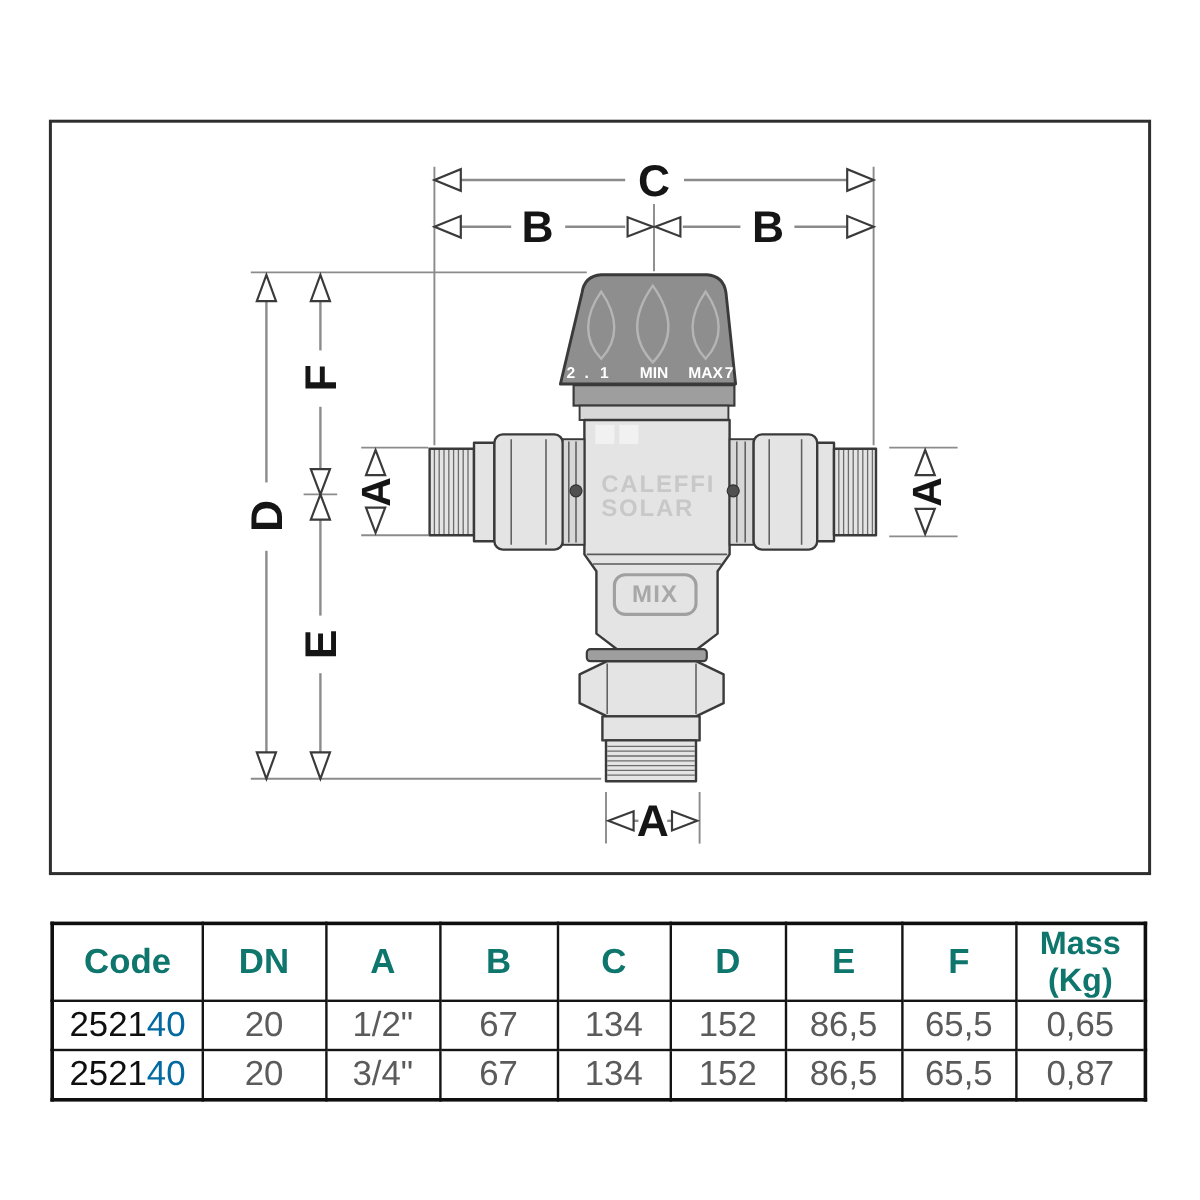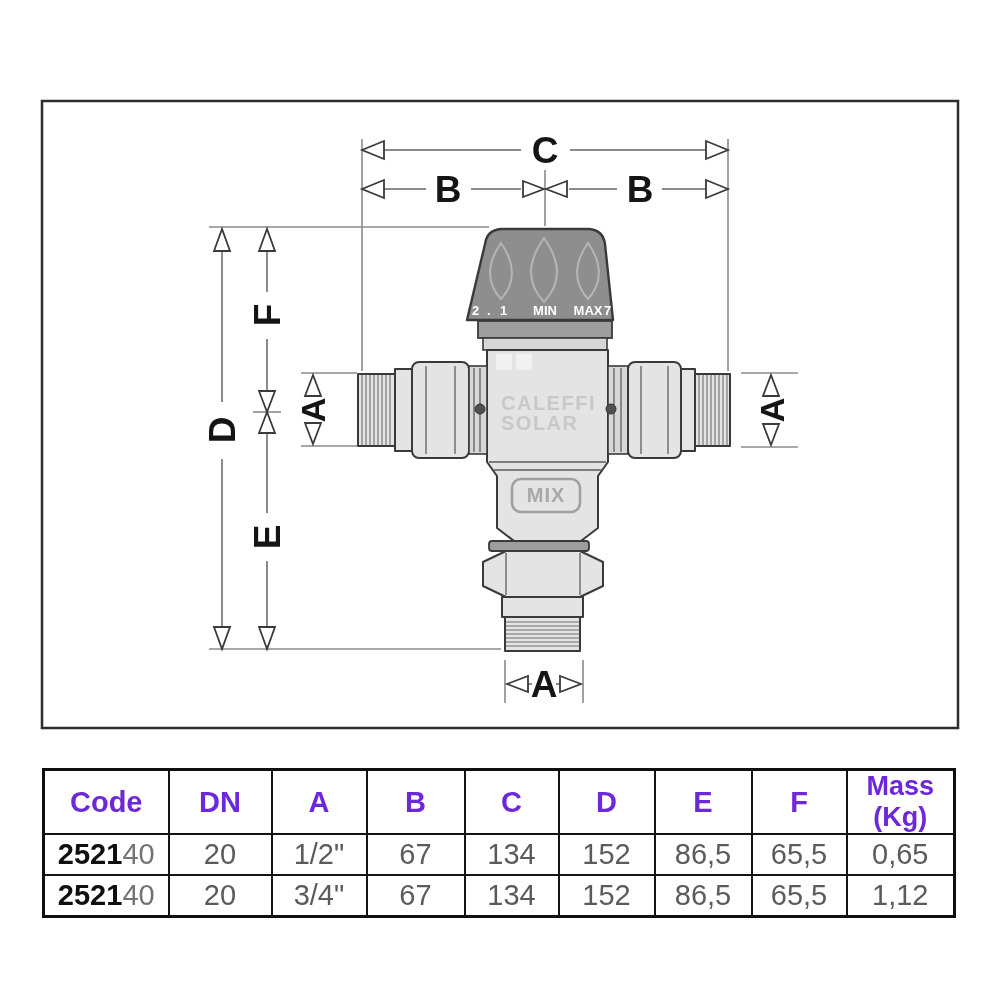--- a/index.html
+++ b/index.html
@@ -32,25 +32,25 @@
   .mixtext{font-family:"Liberation Sans",sans-serif;font-weight:bold;
            font-size:20px;fill:#a8a8a8;letter-spacing:1px;}
   .hl{fill:#f1f1f1;}
   .dot{fill:#505050;stroke:#333333;stroke-width:1;}
 
   
   table.spec{position:absolute;left:42px;top:768px;border-collapse:collapse;
              table-layout:fixed;border:3px solid #0f0f0f;background:#fff;}
   table.spec th,table.spec td{border:2px solid #141414;text-align:center;
              vertical-align:middle;padding:0;overflow:hidden;}
-  table.spec th{height:37px;font-size:29px;font-weight:bold;color:#6d28d9;}
+  table.spec th{height:37px;font-size:29px;font-weight:bold;color:#0f766e;}
   table.spec th.mass-h{font-size:27px;}
   table.spec td{height:39px;font-size:29px;font-weight:normal;color:#5b5b5b;}
-  .code-bold{font-weight:bold;color:#0f0f0f;}
-  .code-light{color:#737373;}
+  .code-bold{font-weight:normal;color:#0f0f0f;}
+  .code-light{color:#0369a1;}
 </style>
 </head>
 <body>
 
 <div class="page">
 
   <svg width="1000" height="750" viewBox="0 0 1000 750">
 
     <rect class="boxframe" x="42" y="101" width="916" height="627"></rect>
 
@@ -261,17 +261,17 @@
         <td>
           <span class="code-bold">2521</span><span class="code-light">40</span>
         </td>
         <td>20</td>
         <td>3/4"</td>
         <td>67</td>
         <td>134</td>
         <td>152</td>
         <td>86,5</td>
         <td>65,5</td>
-        <td>1,12</td>
+        <td>0,87</td>
       </tr>
     </tbody>
   </table>
 </div>
 
 </body></html>

